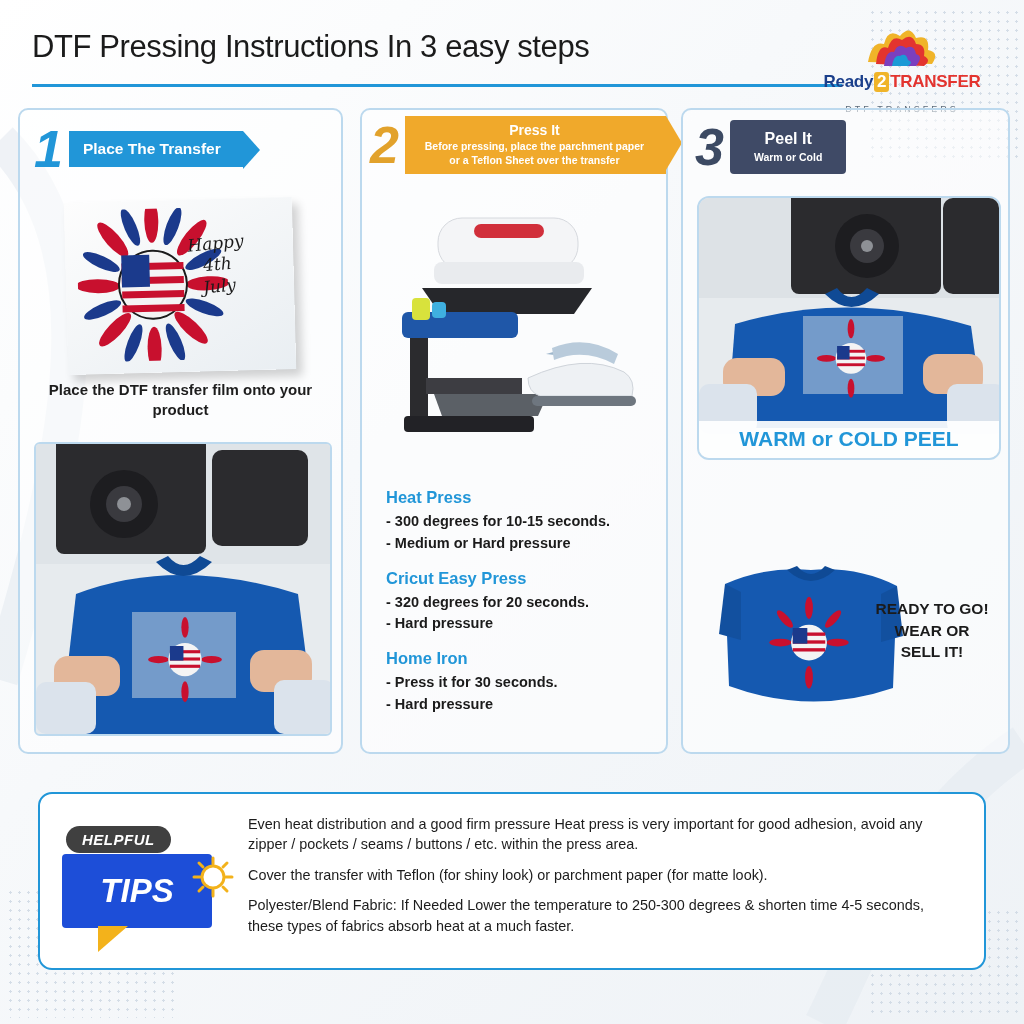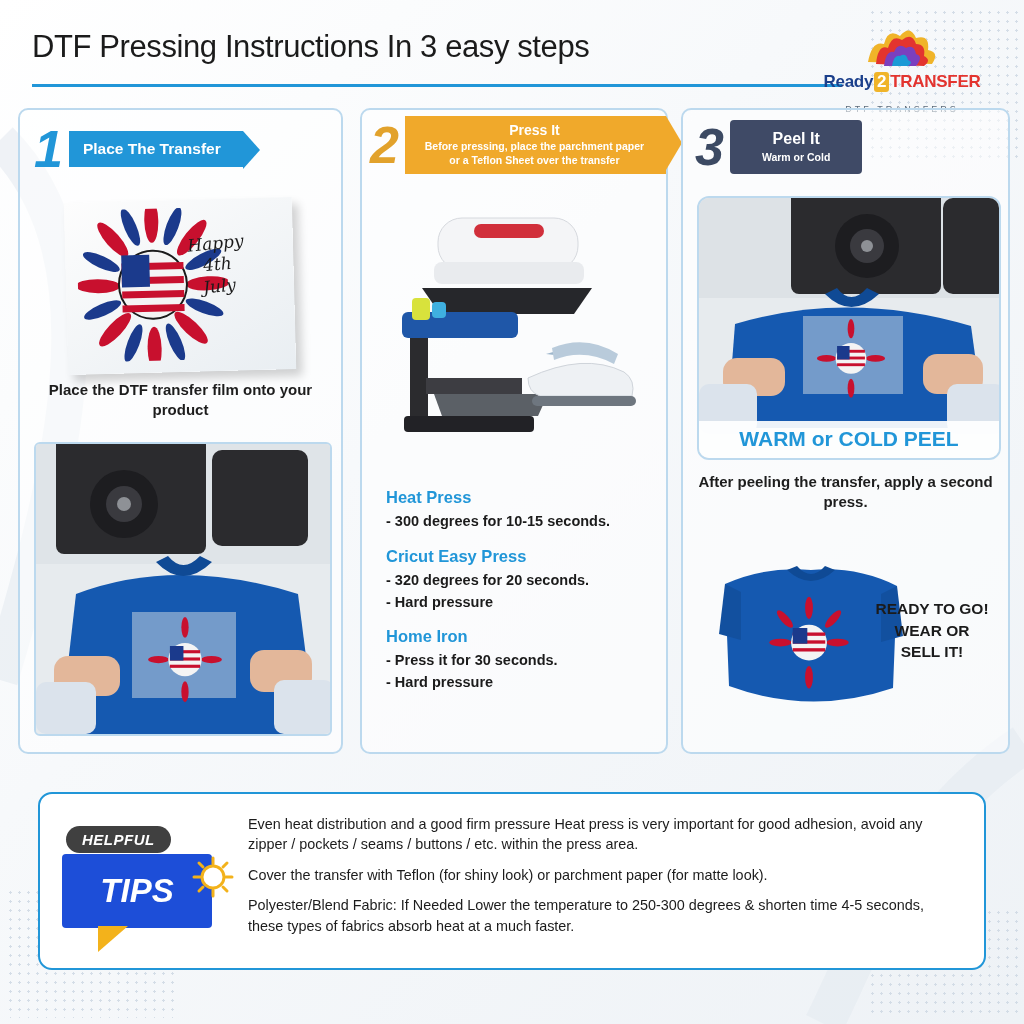--- a/index.html
+++ b/index.html
@@ -156,21 +156,21 @@
     content: "";
     position: absolute; right: -16px; top: 0;
     border-top: 27px solid transparent;
     border-bottom: 27px solid transparent;
     border-left: 16px solid #f0a92b;
   }
   .ribbon.dark {
     background: #3f4a66;
     border-radius: 4px;
     font-size: 16px;
-    padding: 10px 32px;
+    padding: 10px 24px;
   }
   .ribbon .sub {
     display: block;
     font-size: 10.5px;
     font-weight: bold;
     margin-top: 2px;
     line-height: 1.25;
   }
 
   
@@ -504,20 +504,21 @@
             <path d="M174 146 Q208 132 240 152 L236 162 Q206 146 176 158 Z" fill="#b9cbdb"></path>
             <rect x="154" y="194" width="104" height="10" rx="5" fill="#6e767f"></rect>
           </g>
         </svg>
       </div>
 
       <div class="spec-block">
         <div class="spec-group">
           <div class="spec-h">Heat Press</div>
           <div class="spec-li">- 300 degrees for 10-15 seconds.</div>
+          <div class="spec-li">- Medium or Hard pressure</div>
         </div>
         <div class="spec-group">
           <div class="spec-h">Cricut Easy Press</div>
           <div class="spec-li">- 320 degrees for 20 seconds.</div>
           <div class="spec-li">- Hard pressure</div>
         </div>
         <div class="spec-group">
           <div class="spec-h">Home Iron</div>
           <div class="spec-li">- Press it for 30 seconds.</div>
           <div class="spec-li">- Hard pressure</div>
@@ -560,21 +561,20 @@
             <rect x="46" y="50" width="26" height="28" fill="#1b3a8c"></rect>
           </g>
           <rect x="24" y="160" width="62" height="38" rx="14" fill="#e3b79a"></rect>
           <rect x="0" y="186" width="58" height="50" rx="10" fill="#dbe3ec"></rect>
           <rect x="224" y="156" width="60" height="40" rx="14" fill="#e3b79a"></rect>
           <rect x="248" y="186" width="58" height="50" rx="10" fill="#dbe3ec"></rect>
         </svg>
         <div class="s3-peel-label">WARM or COLD PEEL</div>
       </div>
 
-      <div class="s3-caption">After peeling the transfer, apply a second press.</div>
 
       <div class="folded-shirt">
         <svg viewBox="0 0 200 180" width="200" height="180">
           <path d="M14 36 Q54 18 100 22 Q146 18 186 38 L182 140 Q100 168 18 138 Z" fill="#1559b0"></path>
           <path d="M76 22 Q100 44 124 22 L114 18 Q100 34 86 18 Z" fill="#0f4a95"></path>
           <path d="M14 36 L8 86 L30 92 L30 44 Z" fill="#12509f"></path>
           <path d="M186 38 L192 88 L170 94 L170 46 Z" fill="#12509f"></path>
           <g transform="translate(56,52) scale(0.56)">
             <g fill="#c8102e">
               <ellipse cx="75" cy="14" rx="7" ry="20"></ellipse>

